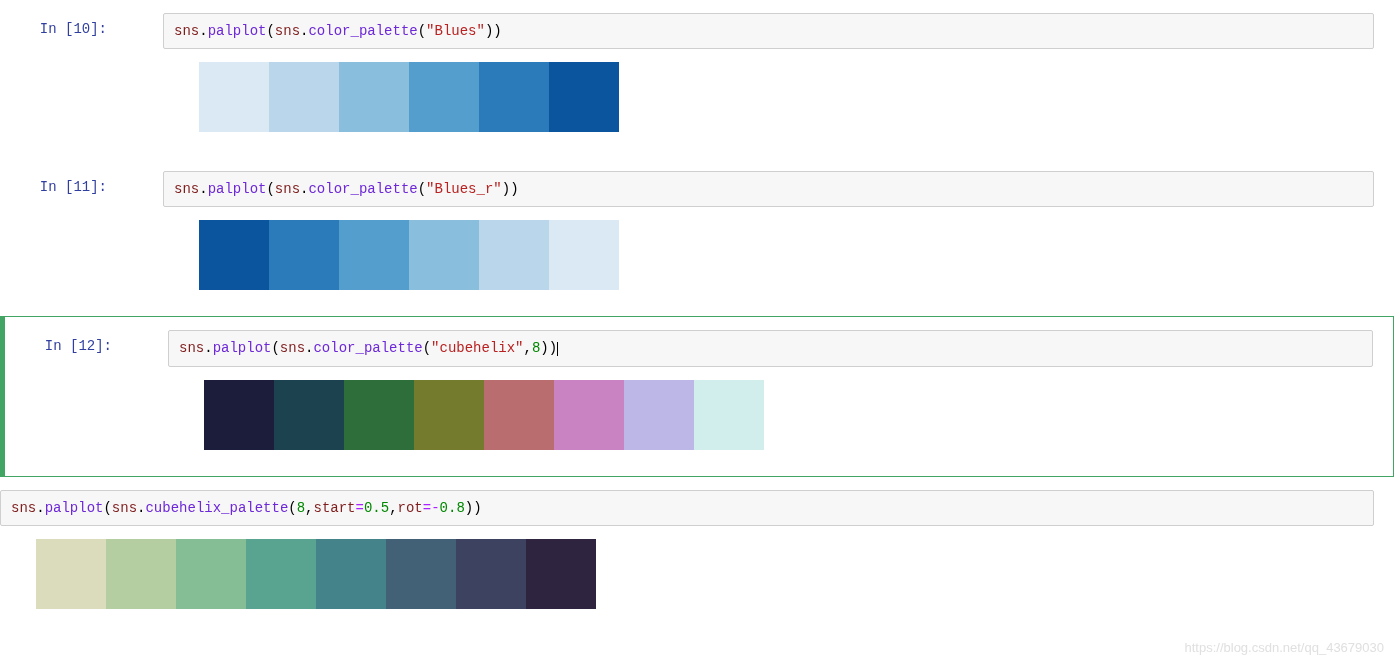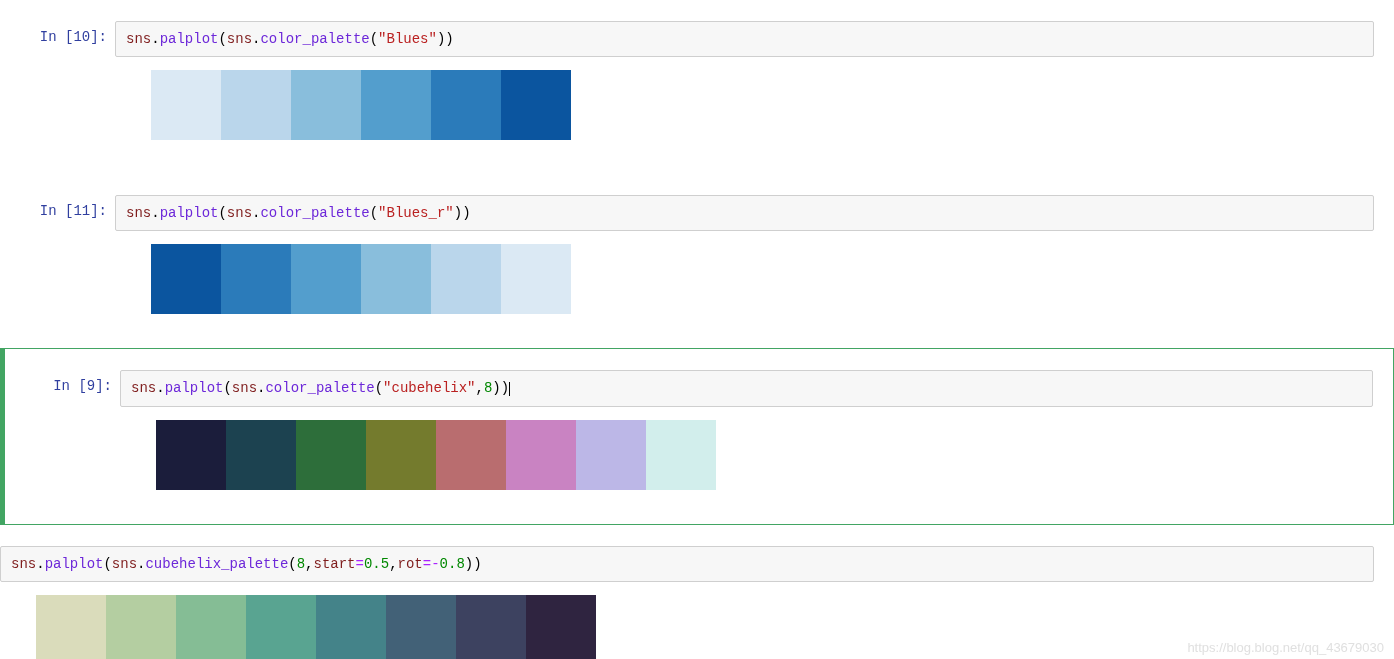--- a/index.html
+++ b/index.html
@@ -1,17 +1,17 @@
 <!DOCTYPE html>
 <html><head>
   <meta charset="utf-8">
   <style>
     * { margin: 0; padding: 0; box-sizing: border-box; }
     body { font-family: "Helvetica Neue", Arial, sans-serif; font-size: 14px; background: #fff; padding: 0; }
-    .cell { display: flex; padding: 21px 0; }
+    .cell { display: flex; padding: 13px 0; gap: 48px; }
     .cell.selected { border: 1px solid #42a563; border-left: 5px solid #42a563; }
     .prompt { width: 115px; text-align: right; padding: 8px 8px 4px 0; font-family: "Courier New", monospace; color: #303F9F; font-size: 14px; flex-shrink: 0; }
     .content { flex: 1; padding-right: 20px; }
     .code-input { background: #f7f7f7; border: 1px solid #cfcfcf; border-radius: 2px; padding: 8px 10px; font-family: "Courier New", monospace; font-size: 14px; min-height: 16px; line-height: 1.3; }
     .code-input .kw-obj { color: #7f1d1d; }
     .code-input .kw-func { color: #6d28d9; }
     .code-input .kw-str { color: #BA2121; }
     .code-input .kw-num { color: #008800; }
     .code-input .kw-op { color: #AA22FF; }
     .code-input .kw-punct { color: #000; }
@@ -51,21 +51,21 @@
             <div class="swatch" style="background: rgb(43, 123, 186);"></div>
             <div class="swatch" style="background: rgb(83, 158, 205);"></div>
             <div class="swatch" style="background: rgb(137, 190, 220);"></div>
             <div class="swatch" style="background: rgb(186, 214, 235);"></div>
             <div class="swatch" style="background: rgb(219, 233, 244);"></div>
           </div>
         </div>
       </div>
     </div>
     <div class="cell selected">
-      <div class="prompt">In  [9]:</div>
+      <div class="prompt">In  [12]:</div>
       <div class="content">
         <div class="code-input"><span class="kw-obj">sns</span><span class="kw-punct">.</span><span class="kw-func">palplot</span><span class="kw-punct">(</span><span class="kw-obj">sns</span><span class="kw-punct">.</span><span class="kw-func">color_palette</span><span class="kw-punct">(</span><span class="kw-str">"cubehelix"</span><span class="kw-punct">,</span><span class="kw-num">8</span><span class="kw-punct">)</span><span class="kw-punct">)</span><span class="cursor"></span></div>
         <div class="output">
           <div class="palette">
             <div class="swatch" style="background: rgb(27, 29, 59);"></div>
             <div class="swatch" style="background: rgb(28, 66, 80);"></div>
             <div class="swatch" style="background: rgb(45, 110, 58);"></div>
             <div class="swatch" style="background: rgb(116, 123, 45);"></div>
             <div class="swatch" style="background: rgb(185, 109, 111);"></div>
             <div class="swatch" style="background: rgb(201, 131, 194);"></div>
@@ -86,13 +86,13 @@
             <div class="swatch" style="background: rgb(89, 164, 145);"></div>
             <div class="swatch" style="background: rgb(68, 131, 137);"></div>
             <div class="swatch" style="background: rgb(66, 97, 119);"></div>
             <div class="swatch" style="background: rgb(61, 66, 96);"></div>
             <div class="swatch" style="background: rgb(47, 36, 64);"></div>
           </div>
         </div>
       </div>
     </div>
   </div>
-<div class="watermark">https://blog.blog.net/qq_43679030</div>
+<div class="watermark">https://blog.csdn.net/qq_43679030</div>
 
 </body></html>

